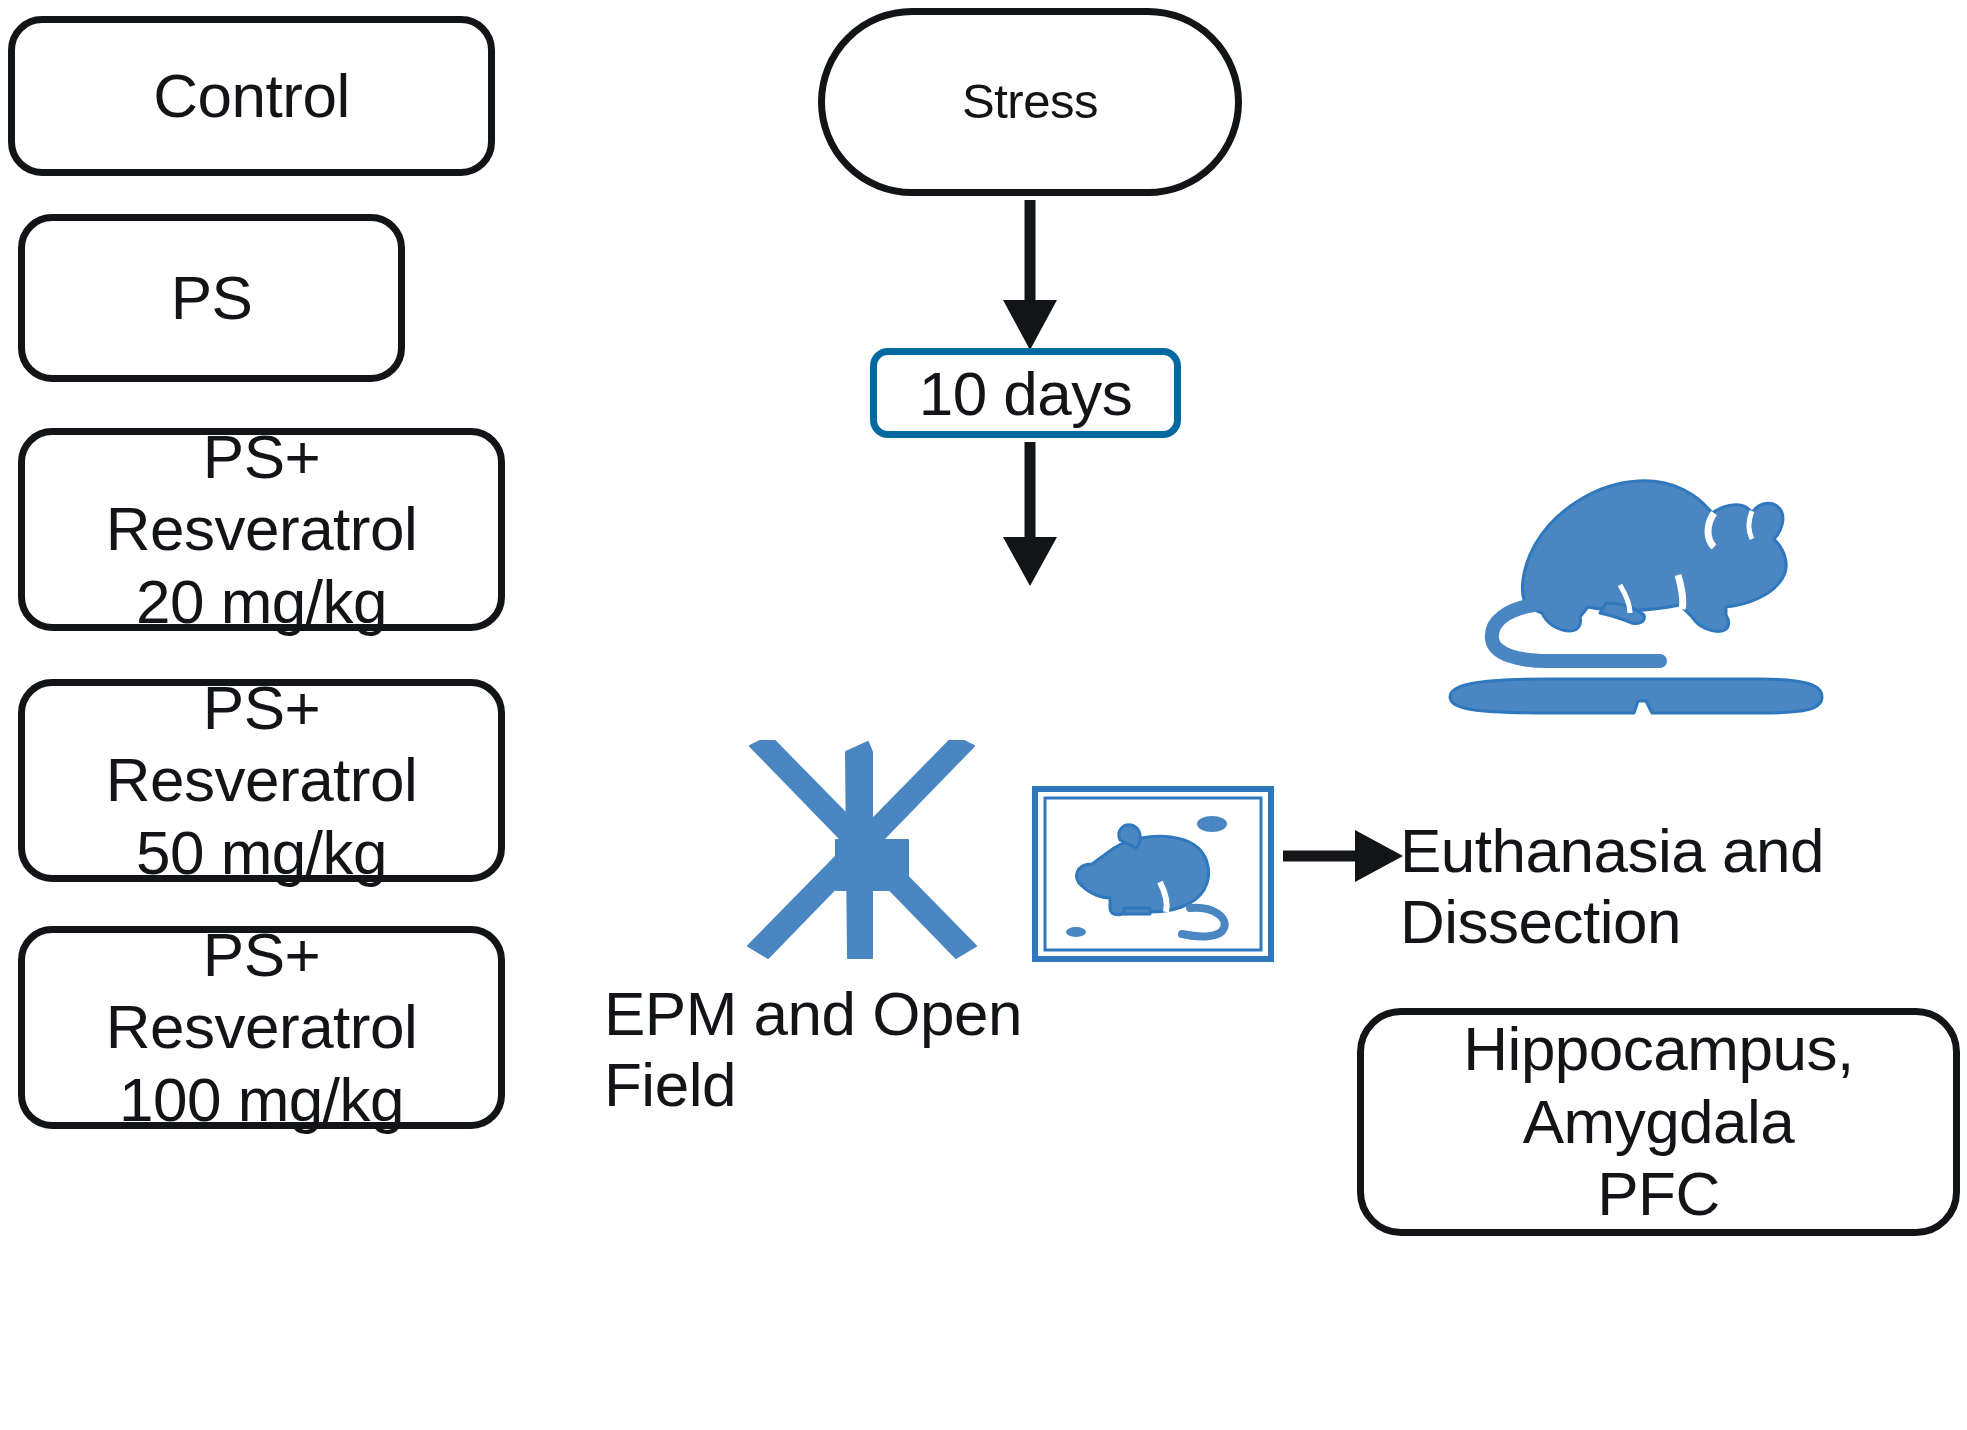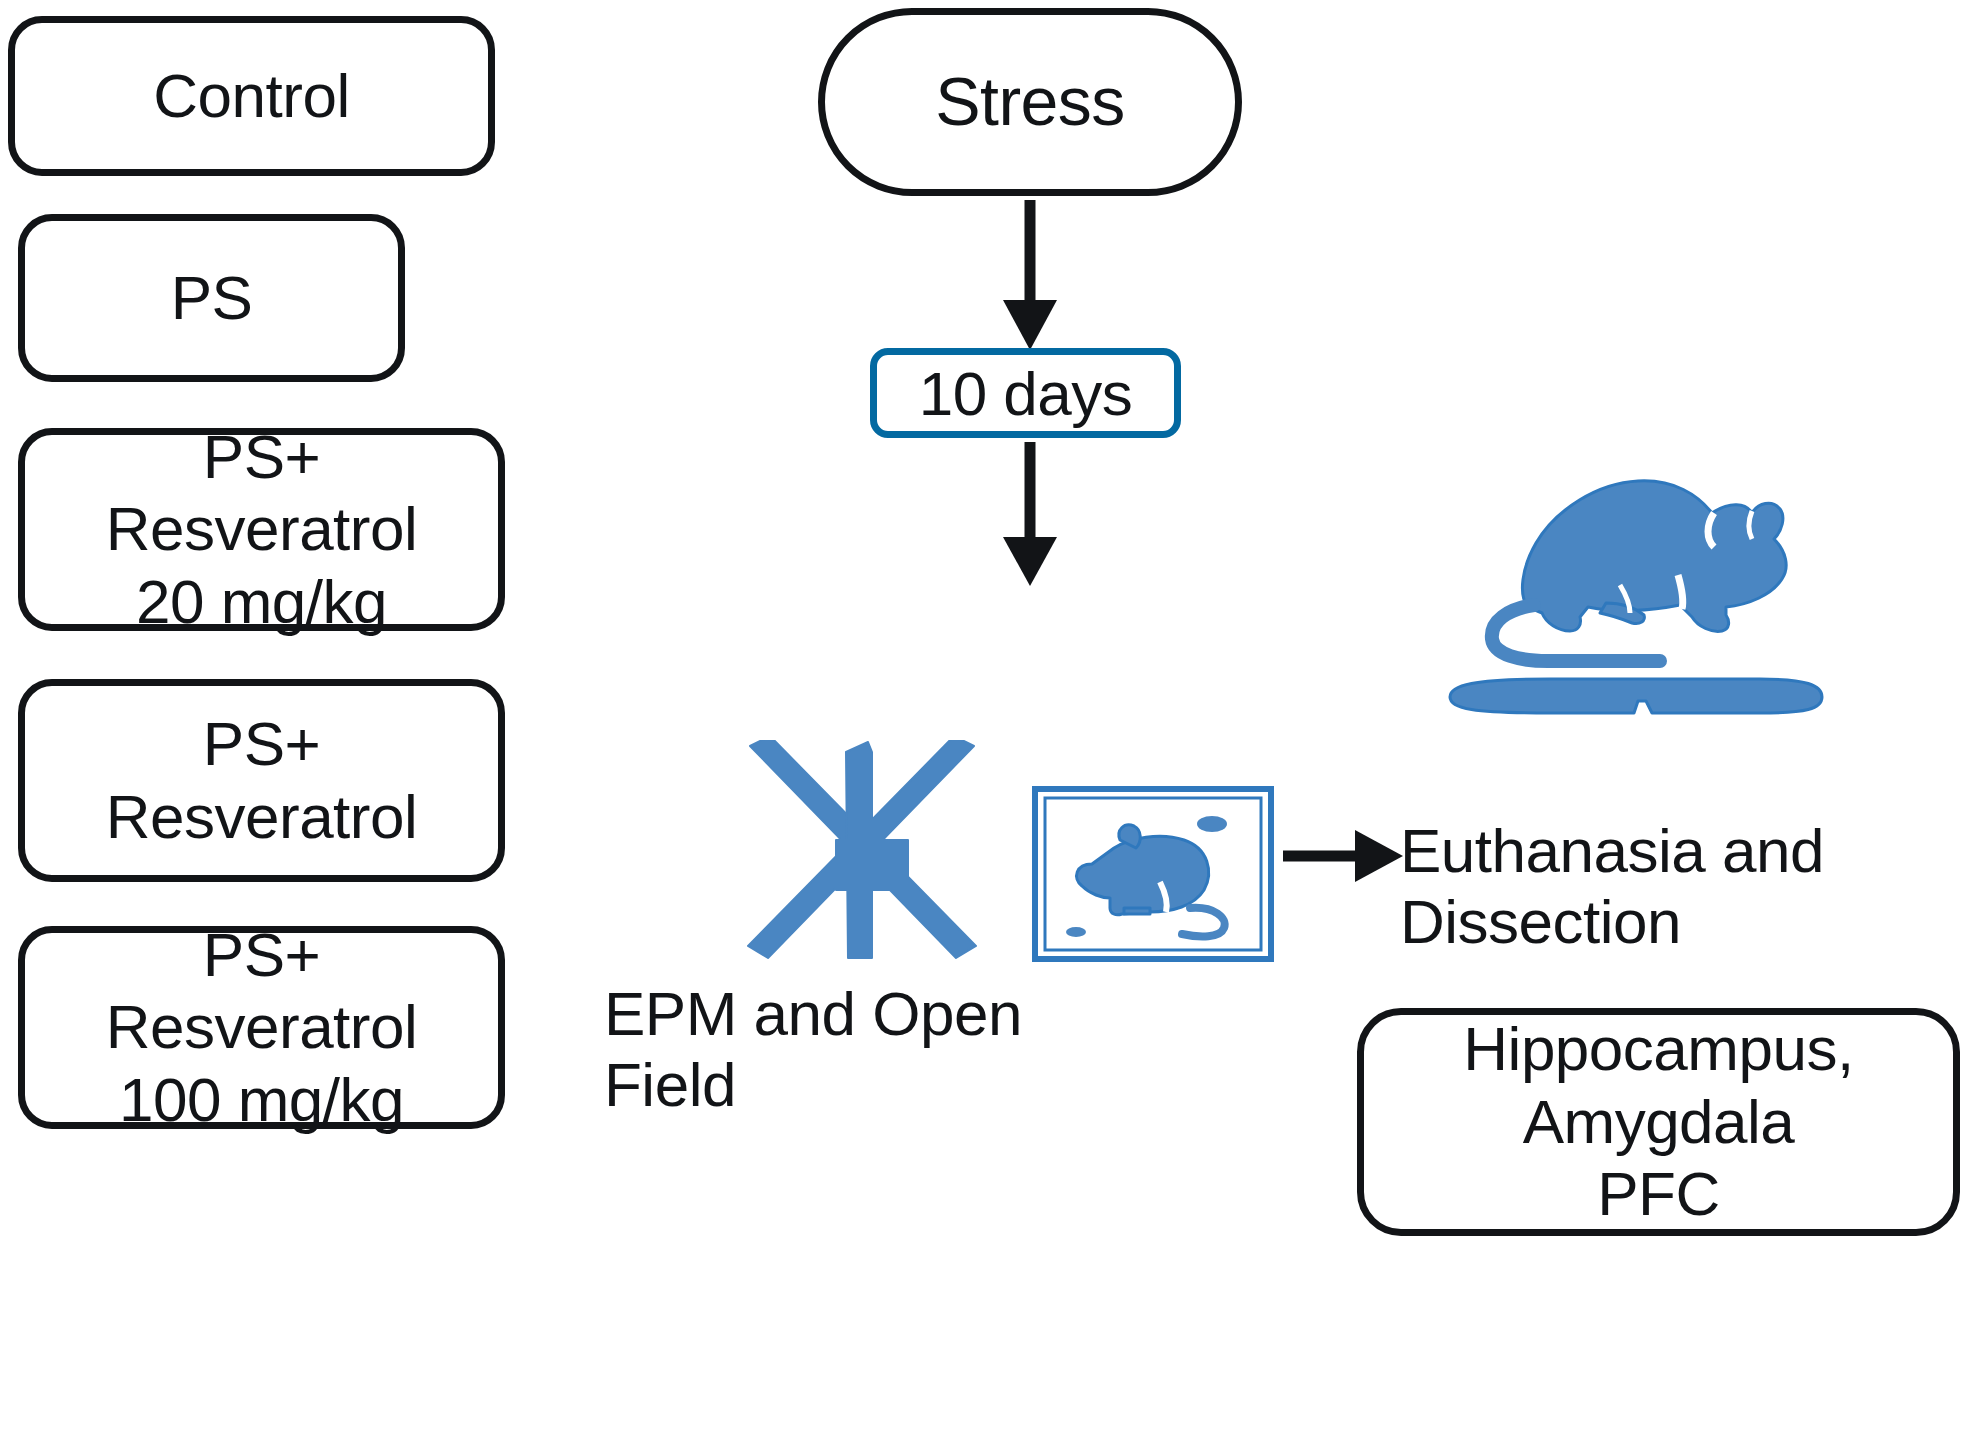--- a/index.html
+++ b/index.html
@@ -40,21 +40,21 @@
   .pill {
     position: absolute;
     box-sizing: border-box;
     border: 7px solid #121417;
     border-radius: 999px;
     background: #ffffff;
     display: flex;
     align-items: center;
     justify-content: center;
     line-height: 1.14;
-    font-size: 68px;
+    font-size: 49px;
     letter-spacing: -0.5px;
   }
   .pill .ln { display: block; white-space: pre; }
 
   
   .rect-box {
     position: absolute;
     box-sizing: border-box;
     border: 7px solid #0369a1;
     border-radius: 18px;
@@ -103,20 +103,21 @@
       <span class="ln">PS+</span>
       <span class="ln">Resveratrol</span>
       <span class="ln">20 mg/kg</span>
     </span>
   </div>
 
   <div class="group-box" style="left:18px; top:679px; width:487px; height:203px;">
     <span class="lines">
       <span class="ln">PS+</span>
       <span class="ln">Resveratrol</span>
+      <span class="ln">50 mg/kg</span>
     </span>
   </div>
 
   <div class="group-box" style="left:18px; top:926px; width:487px; height:203px;">
     <span class="lines">
       <span class="ln">PS+</span>
       <span class="ln">Resveratrol</span>
       <span class="ln">100 mg/kg</span>
     </span>
   </div>

